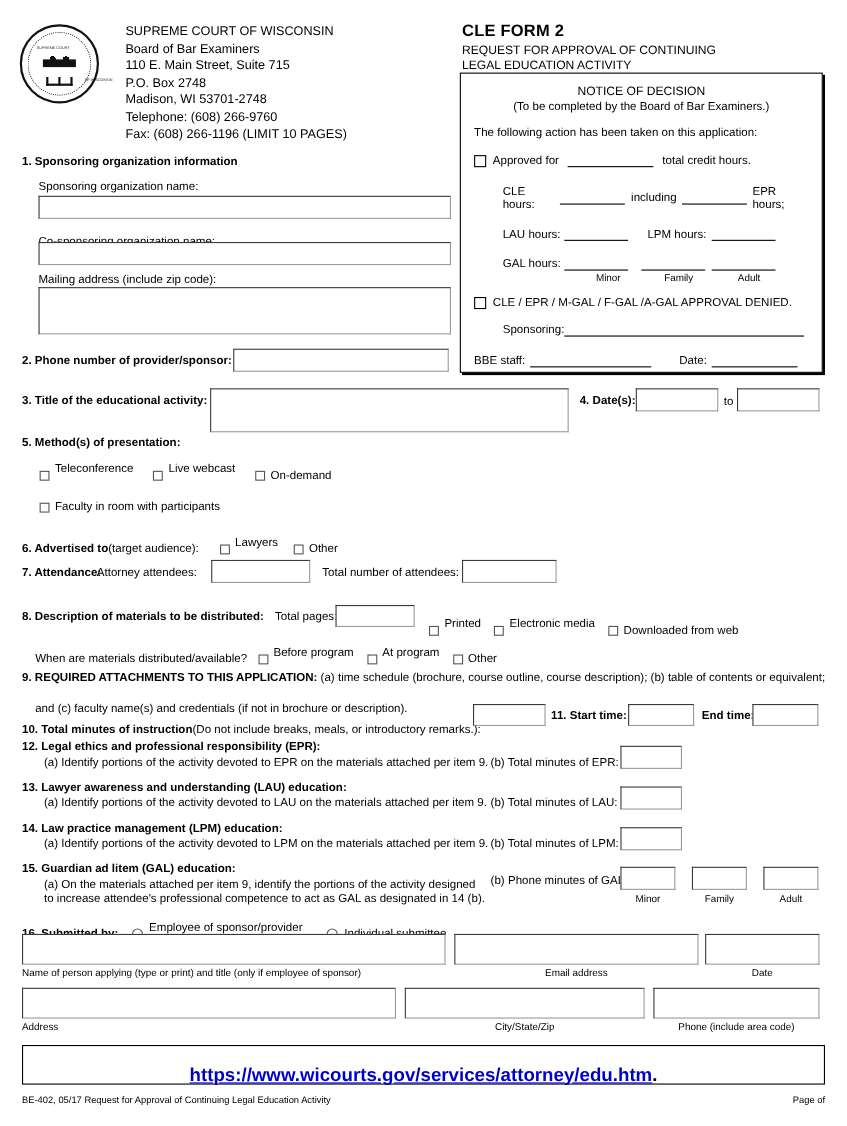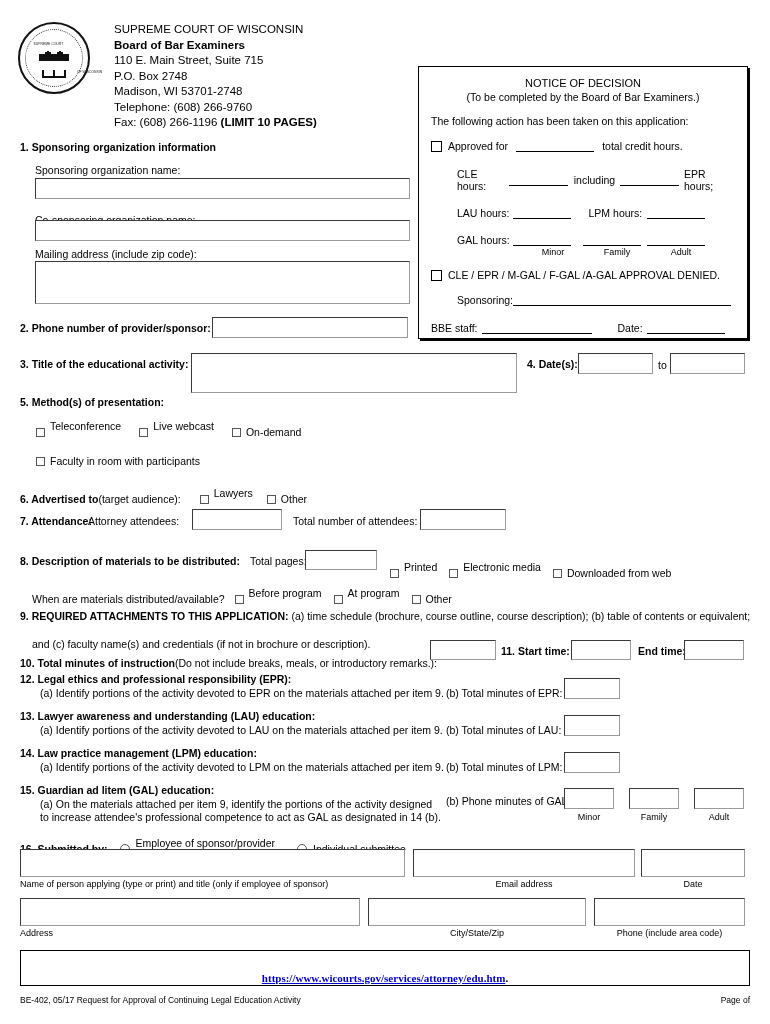--- a/index.html
+++ b/index.html
@@ -56,21 +56,21 @@
     position: absolute; inset: 0;
     font-size: 4px; color: #222;
   }
   #seal .ringtext span {
     position: absolute; left: 50%; top: 50%;
     transform-origin: 0 0;
     white-space: nowrap;
   }
 
   #hdr-left { left: 114px; top: 22px; width: 300px; line-height: 15.5px; font-size: 11.5px; }
-  #hdr-left .b { font-weight: bold; }
+  #hdr-left .b { font-weight: normal; }
 
   #hdr-right { left: 420px; top: 20px; width: 330px; }
   #hdr-right .formno { font-size: 15px; font-weight: bold; letter-spacing: .2px; }
   #hdr-right .sub { font-size: 11px; line-height: 14px; margin-top: 2px; }
 
   
   #notice {
     left: 418px; top: 66px; width: 330px; height: 273px;
     border: 1px solid #000;
     box-sizing: border-box;
@@ -113,21 +113,21 @@
   .inline { display: flex; align-items: center; }
   .inline > * { flex: none; margin-top: 12px; }
 
   
   #urlbox {
     left: 20px; top: 950px; width: 730px; height: 36px;
     border: 1px solid #000; box-sizing: border-box;
     display: flex; flex-direction: column; align-items: center; justify-content: center;
   }
   #urlbox .l1 { font-size: 11px; font-weight: bold; }
-  #urlbox .l2 { font-size: 11px; font-weight: bold; margin-top: 19px; font-family: Liberation Serif, serif; }
+  #urlbox .l2 { font-size: 17px; font-weight: bold; margin-top: 19px; }
   #urlbox .l2 a { color: #0000cc; text-decoration: underline; }
   #foot-left { left: 20px; top: 995px; font-size: 8.5px; }
   #foot-right { left: 680px; top: 995px; font-size: 8.5px; width: 70px; text-align: right; }
 </style>
 </head>
 <body>
 
 <div id="page">
 
   <div id="seal" class="abs">
@@ -143,20 +143,27 @@
   <div id="hdr-left" class="abs">
     <div>SUPREME COURT OF WISCONSIN</div>
     <div class="b">Board of Bar Examiners</div>
     <div>110 E. Main Street, Suite 715</div>
     <div>P.O. Box 2748</div>
     <div>Madison, WI  53701-2748</div>
     <div>Telephone: (608) 266-9760</div>
     <div><span>Fax: (608) 266-1196 </span><span class="b">(LIMIT 10 PAGES)</span></div>
   </div>
 
+  <div id="hdr-right" class="abs">
+    <div class="formno">CLE FORM 2</div>
+    <div class="sub">
+      <div>REQUEST FOR APPROVAL OF CONTINUING</div>
+      <div>LEGAL EDUCATION ACTIVITY</div>
+    </div>
+  </div>
 
   <div id="notice" class="abs">
     <div class="pad">
       <div class="ttl">NOTICE OF DECISION</div>
       <div class="ttl2">(To be completed by the Board of Bar Examiners.)</div>
       <div class="lead">The following action has been taken on this application:</div>
 
       <div class="nrow" style="margin-top:13px;">
         <span class="cbx"></span>
         <span class="lbl" style="margin-left:6px;">Approved for</span>

